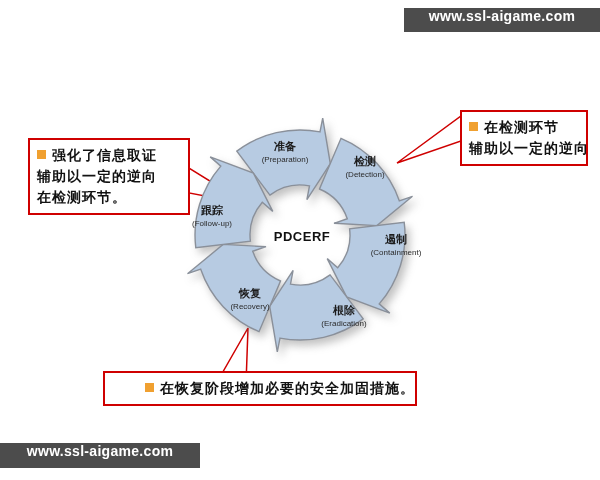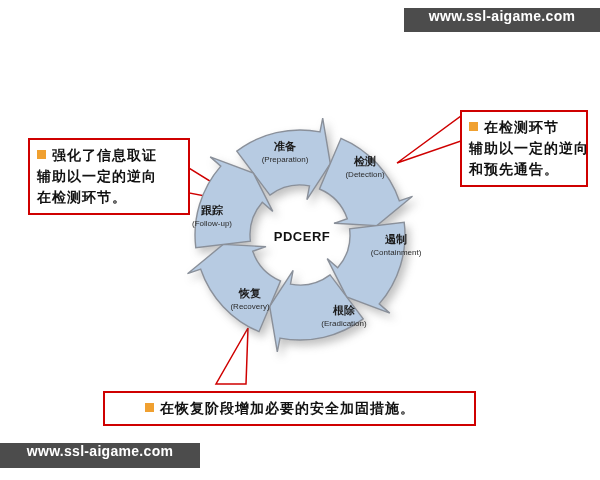--- a/index.html
+++ b/index.html
@@ -30,21 +30,21 @@
     font-weight:bold;color:#121212;font-size:14px;line-height:21px;
     padding:5px 7px;box-sizing:border-box;letter-spacing:1px;margin-top:7px;
   }
   .callout .line{white-space:nowrap;}
   .bullet{
     display:inline-block;width:9px;height:9px;background:#f0a030;
     margin-right:6px;vertical-align:1px;
   }
   .co-followup{left:28px;top:131px;width:162px;}
   .co-detection{left:460px;top:103px;width:128px;}
-  .co-recovery{left:103px;top:384px;width:373px;padding-left:40px;}
+  .co-recovery{left:103px;top:364px;width:314px;padding-left:40px;}
 </style>
 </head>
 <body>
 
 <div class="stage">
 
   <div class="wm wm-top">
     <span>www.ssl-aigame.com</span>
   </div>
 
@@ -91,21 +91,20 @@
     </div>
     <div class="line">辅助以一定的逆向</div>
     <div class="line">在检测环节。</div>
   </div>
 
   <div class="callout co-detection">
     <div class="line">
       <span class="bullet"></span><span>在检测环节</span>
     </div>
     <div class="line">辅助以一定的逆向</div>
-    <div class="line">和预先通告。</div>
   </div>
 
   <div class="callout co-recovery">
     <div class="line">
       <span class="bullet"></span><span>在恢复阶段增加必要的安全加固措施。</span>
     </div>
   </div>
 
   <div class="wm wm-bottom">
     <span>www.ssl-aigame.com</span>

